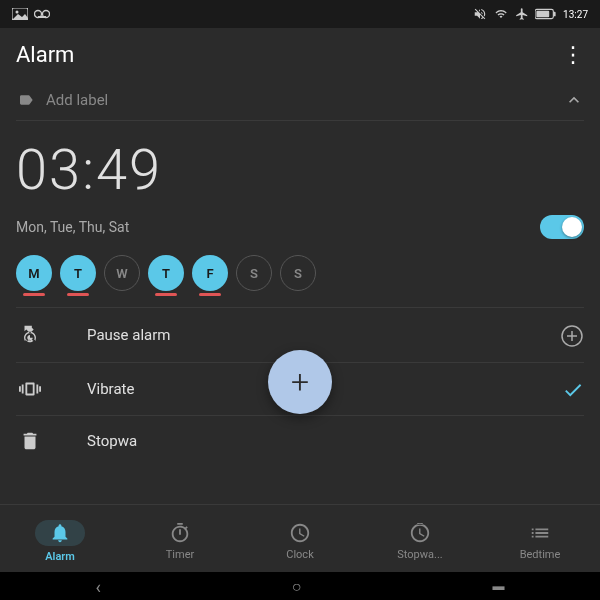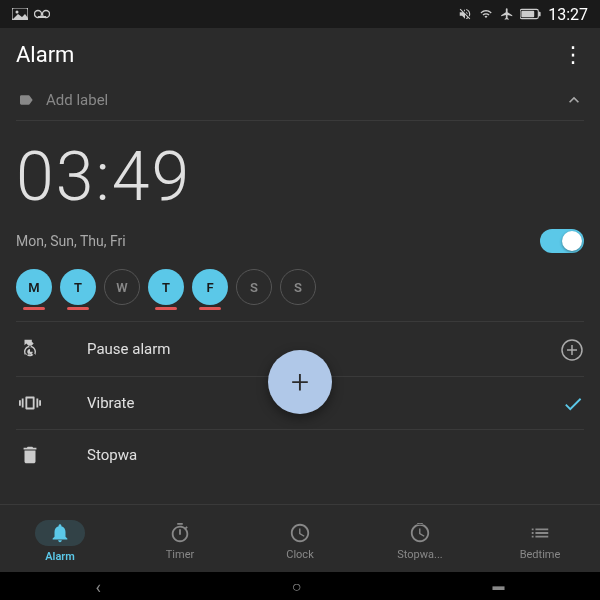--- a/index.html
+++ b/index.html
@@ -74,21 +74,21 @@
     .add-label-left {
       display: flex;
       align-items: center;
       gap: 10px;
       color: #aaa;
       font-size: 15px;
     }
 
     
     .time-display {
-      font-size: 68px;
+      font-size: 56px;
       color: #e0e0e0;
       font-weight: 300;
       padding: 16px 0 8px 0;
       letter-spacing: 2px;
     }
 
     
     .schedule-row {
       display: flex;
       justify-content: space-between;
@@ -295,21 +295,21 @@
 
     <svg width="14" height="14" viewBox="0 0 24 24" fill="#ccc">
       <path d="M21 16v-2l-8-5V3.5c0-.83-.67-1.5-1.5-1.5S10 2.67 10 3.5V9l-8 5v2l8-2.5V19l-2 1.5V22l3.5-1 3.5 1v-1.5L13 19v-5.5l8 2.5z"></path>
     </svg>
 
     <svg width="22" height="12" viewBox="0 0 24 12" fill="#ccc">
       <rect x="0" y="1" width="20" height="10" rx="2" fill="none" stroke="#ccc" stroke-width="1.2"></rect>
       <rect x="20" y="3.5" width="2.5" height="5" rx="1" fill="#ccc"></rect>
       <rect x="1.5" y="2.5" width="14" height="7" rx="1" fill="#ccc"></rect>
     </svg>
-    <span style="font-size:16px;color:#fff;">13:27</span>
+    <span style="font-size:10px;color:#fff;">13:27</span>
   </div>
 </div>
 
 <div class="app-bar">
   <span class="app-bar-title">Alarm</span>
   <span class="app-bar-menu">⋮</span>
 </div>
 
 <div class="main-content" style="position:relative;">
 
@@ -323,21 +323,21 @@
     </div>
 
     <svg width="20" height="20" viewBox="0 0 24 24" fill="#aaa">
       <path d="M7.41 15.41L12 10.83l4.59 4.58L18 14l-6-6-6 6z"></path>
     </svg>
   </div>
 
   <div class="time-display">03:49</div>
 
   <div class="schedule-row">
-    <span class="schedule-text">Mon, Sun, Thu, Fri</span>
+    <span class="schedule-text">Mon, Tue, Thu, Sat</span>
     <div class="toggle">
       <div class="toggle-thumb"></div>
     </div>
   </div>
 
   <div class="days-row">
     <div class="day-btn active selected-active">M</div>
     <div class="day-btn active selected-active">T</div>
     <div class="day-btn inactive">W</div>
     <div class="day-btn active selected-active">T</div>

